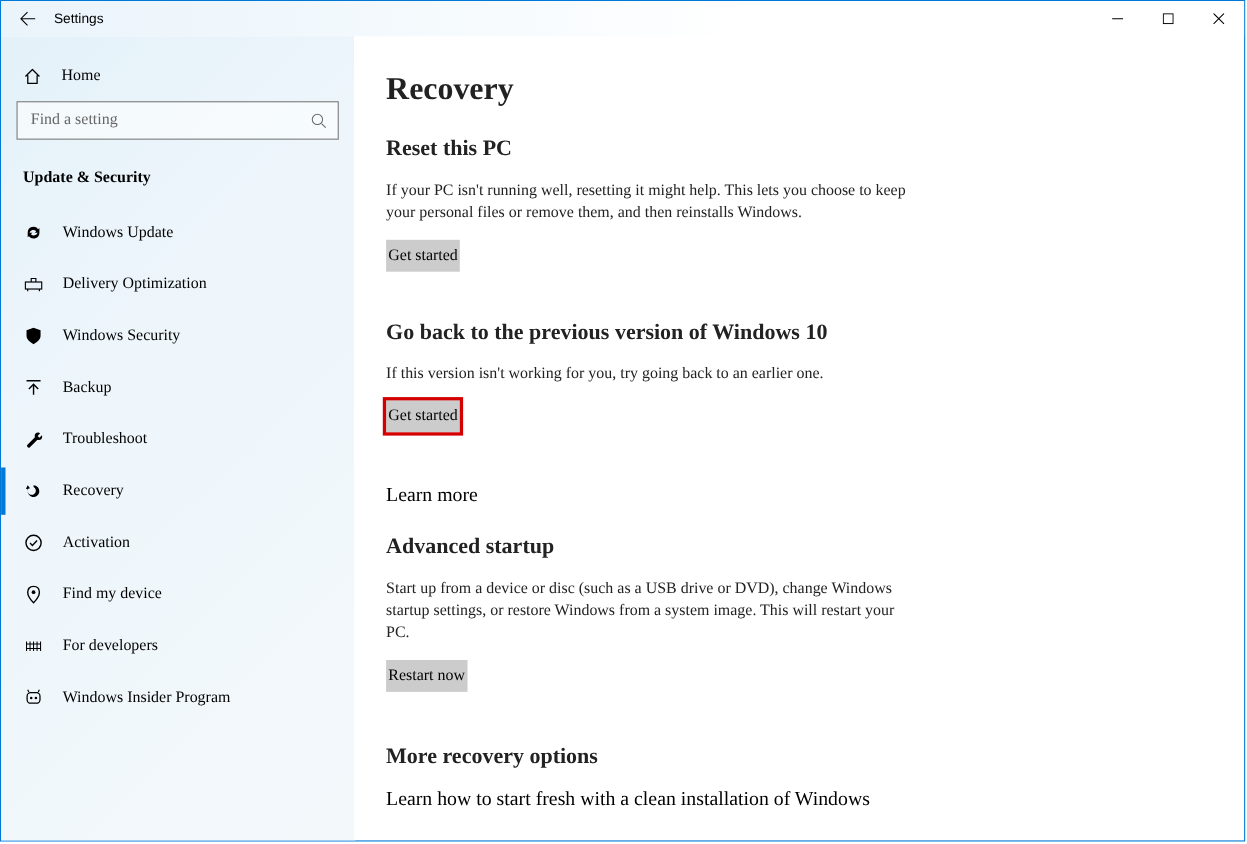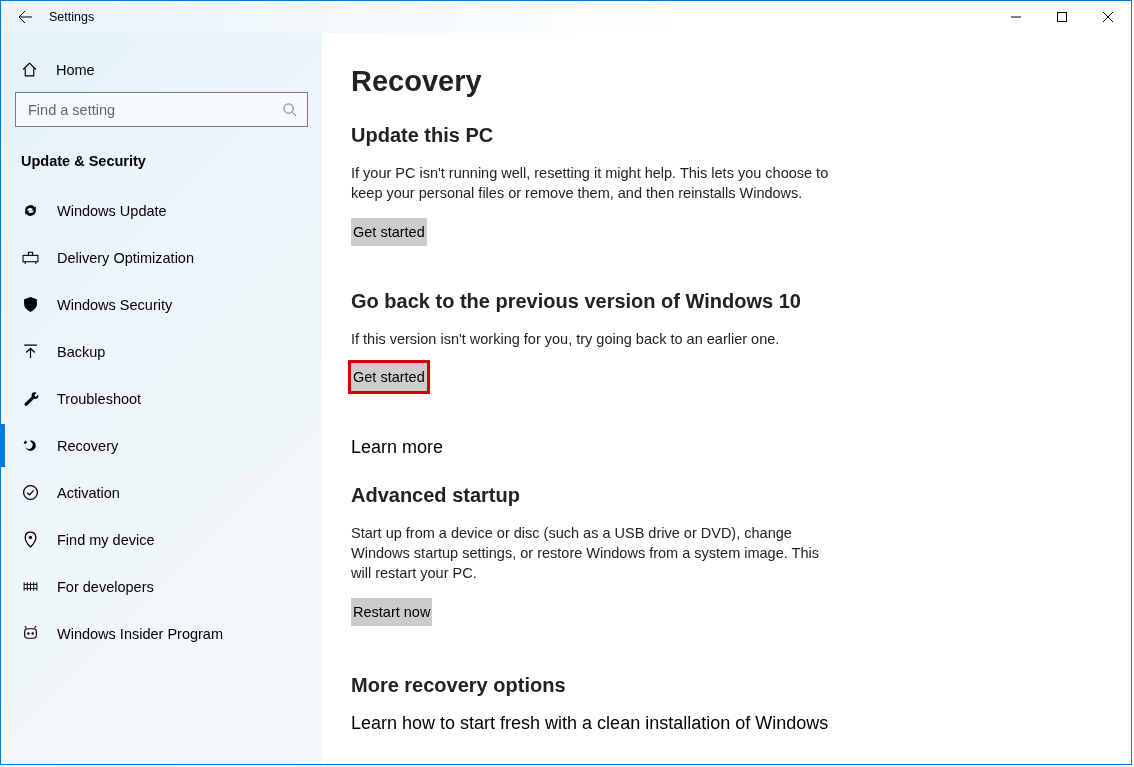--- a/index.html
+++ b/index.html
@@ -43,20 +43,21 @@
     width: 46px;
     height: 100%;
     display: flex;
     align-items: center;
     justify-content: center;
   }
   .body {
     flex: 1;
     display: flex;
     min-height: 0;
+    font-family: Liberation Serif, serif;
   }
   .sidebar {
     width: 322px;
     background: linear-gradient(135deg, #e4f1f9 0%, #eef6fb 40%, #f3f8fb 100%);
     border-right: 1px solid #fff;
     box-sizing: border-box;
     padding-top: 20px;
     position: relative;
   }
   .home-row {
@@ -300,21 +301,21 @@
               </svg>
             </span>
           <span>Windows Insider Program</span>
         </div>
       </div>
     </div>
 
     <div class="content">
       <h1 class="page-title">Recovery</h1>
 
-      <h2 class="section-heading first">Update this PC</h2>
+      <h2 class="section-heading first">Reset this PC</h2>
       <p class="desc">If your PC isn't running well, resetting it might help. This lets you choose to keep your personal files or remove them, and then reinstalls Windows.</p>
       <button class="btn">Get started</button>
 
       <h2 class="section-heading" style="margin-top:44px">Go back to the previous version of Windows 10</h2>
       <p class="desc">If this version isn't working for you, try going back to an earlier one.</p>
       <button class="btn highlighted">Get started</button>
       <div style="height:46px"></div>
       <a class="link">Learn more</a>
 
       <h2 class="section-heading" style="margin-top:26px">Advanced startup</h2>

